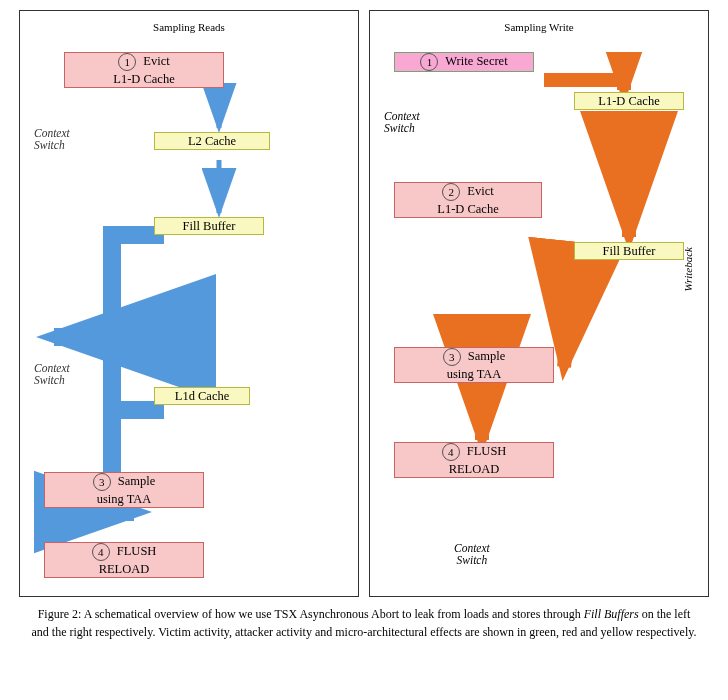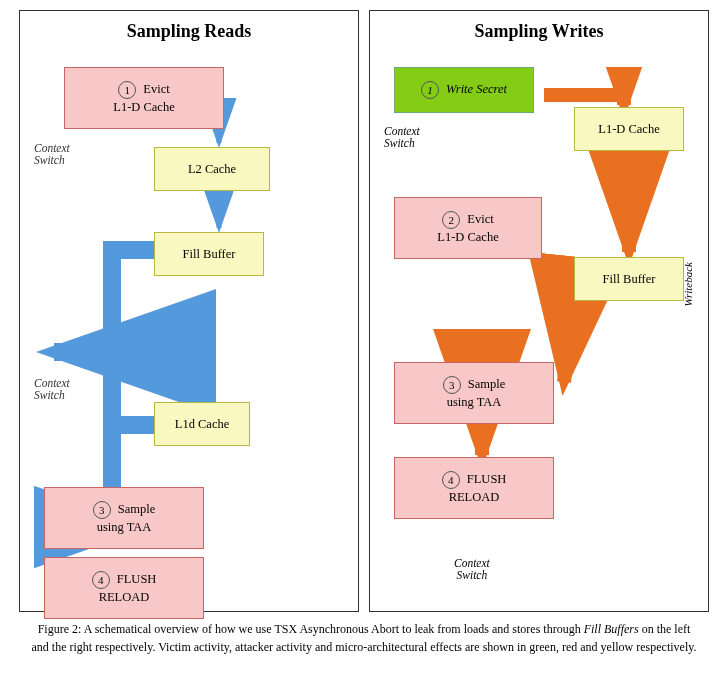--- a/index.html
+++ b/index.html
@@ -25,50 +25,49 @@
 
     .diagram-box {
       border: 1.5px solid #333;
       padding: 10px 14px 14px 14px;
       position: relative;
       width: 340px;
     }
 
     .diagram-title {
       text-align: center;
-      font-size: 18px;
-      font-weight: bold;
-      margin-bottom: 25px;
+      font-size: 11px;
+      font-weight: normal;
+      margin-bottom: 19px;
       display: block;
     }
 
     
     .node {
       border-radius: 0;
-      padding: 13px 8px;
+      padding: 0 8px;
       text-align: center;
       font-size: 12.5px;
       line-height: 1.3;
       position: relative;
     }
 
     .node-pink {
       background: #f8c8c8;
       border: 1.5px solid #c86464;
     }
 
     .node-yellow {
       background: #f8f8c0;
       border: 1.5px solid #b8b840;
     }
 
     .node-green {
-      background: #84cc16;
+      background: #f9a8d4;
       border: 1.5px solid #70a870;
-      font-style: italic;
     }
 
     .circle-num {
       display: inline-block;
       width: 18px;
       height: 18px;
       border-radius: 50%;
       border: 1.5px solid #555;
       text-align: center;
       line-height: 16px;
@@ -290,21 +289,21 @@
 
         <div class="node node-pink" style="position:absolute; top:490px; left:10px; width:160px;">
           <span class="circle-num">4</span>
           <span>FLUSH<br>RELOAD</span>
         </div>
 
       </div>
     </div>
 
     <div class="diagram-box">
-      <span class="diagram-title">Sampling Writes</span>
+      <span class="diagram-title">Sampling Write</span>
       <div class="right-layout">
 
         <svg class="arrow-svg" viewBox="0 0 290 530" xmlns="http://www.w3.org/2000/svg">
           <defs>
             <marker id="orange-arrow" markerWidth="10" markerHeight="7" refX="9" refY="3.5" orient="auto">
               <polygon points="0 0, 10 3.5, 0 7" fill="#e87020"></polygon>
             </marker>
             <marker id="orange-arrow-left" markerWidth="10" markerHeight="7" refX="1" refY="3.5" orient="auto">
               <polygon points="10 0, 0 3.5, 10 7" fill="#e87020"></polygon>
             </marker>

